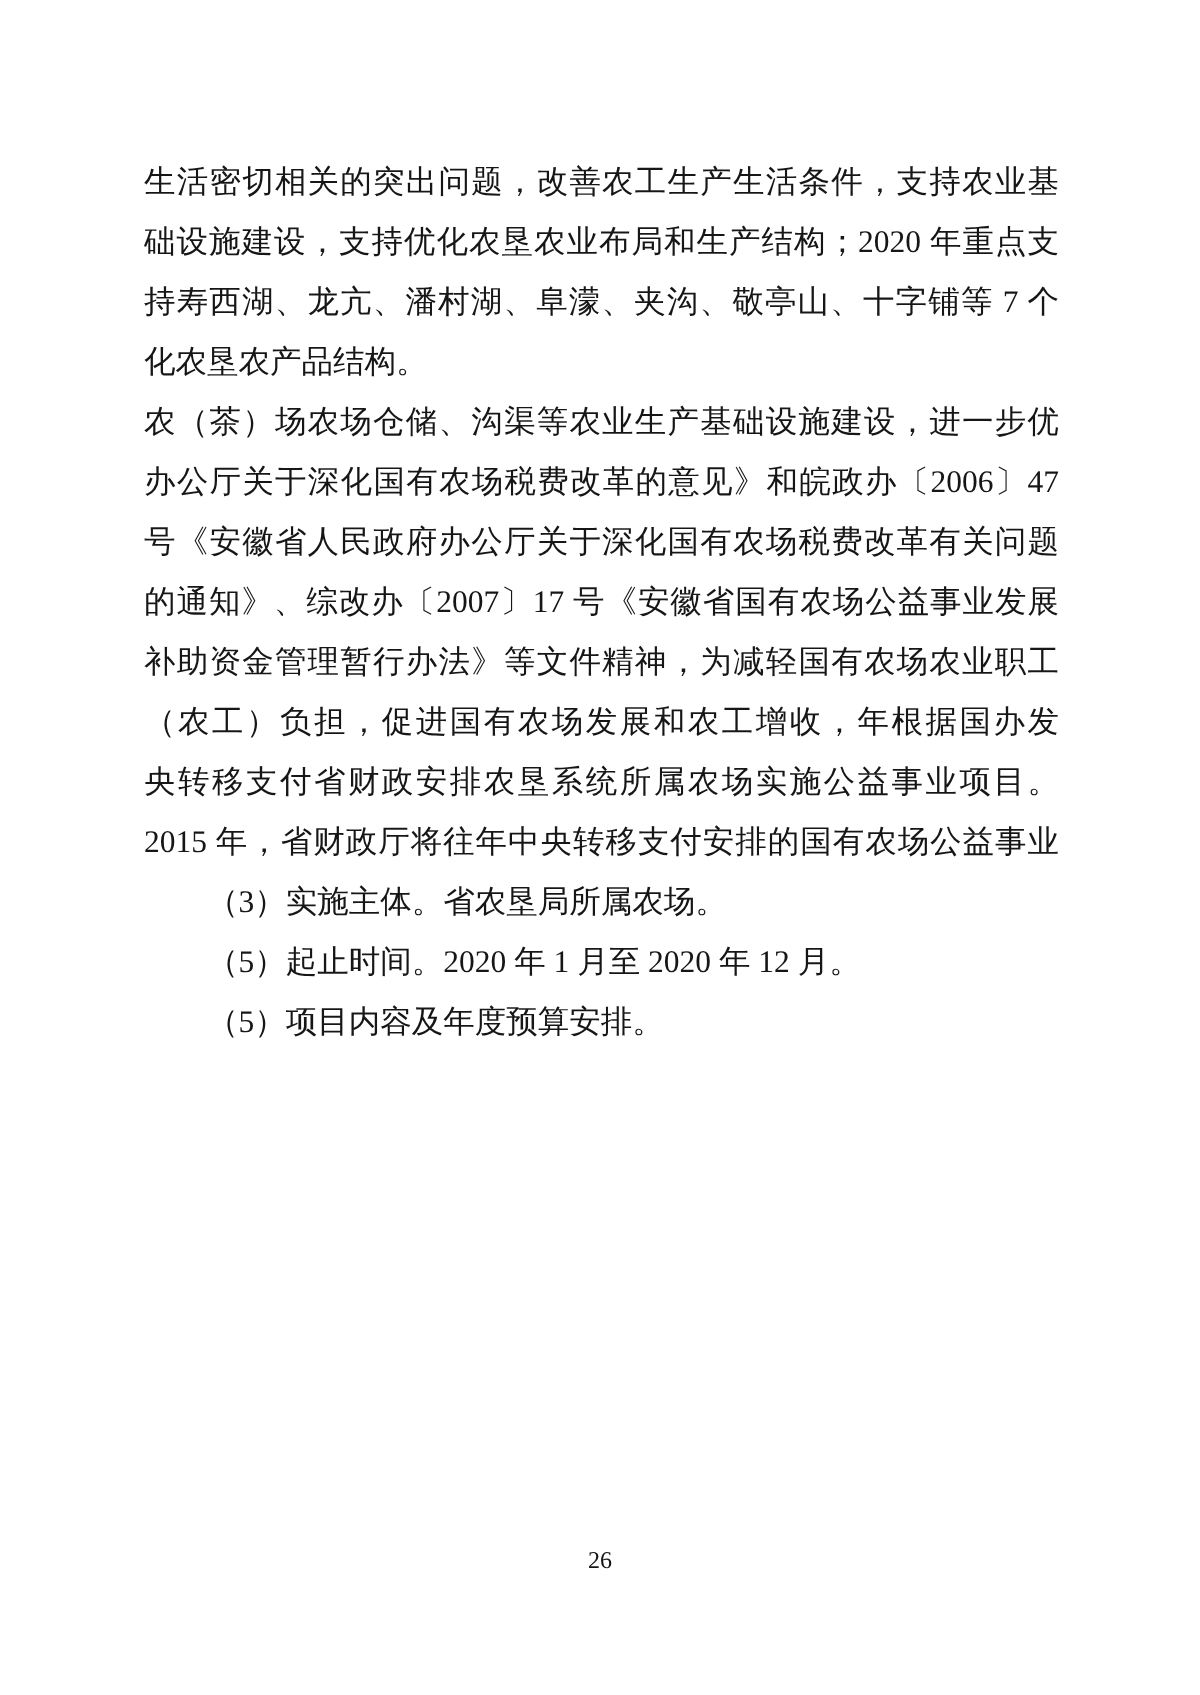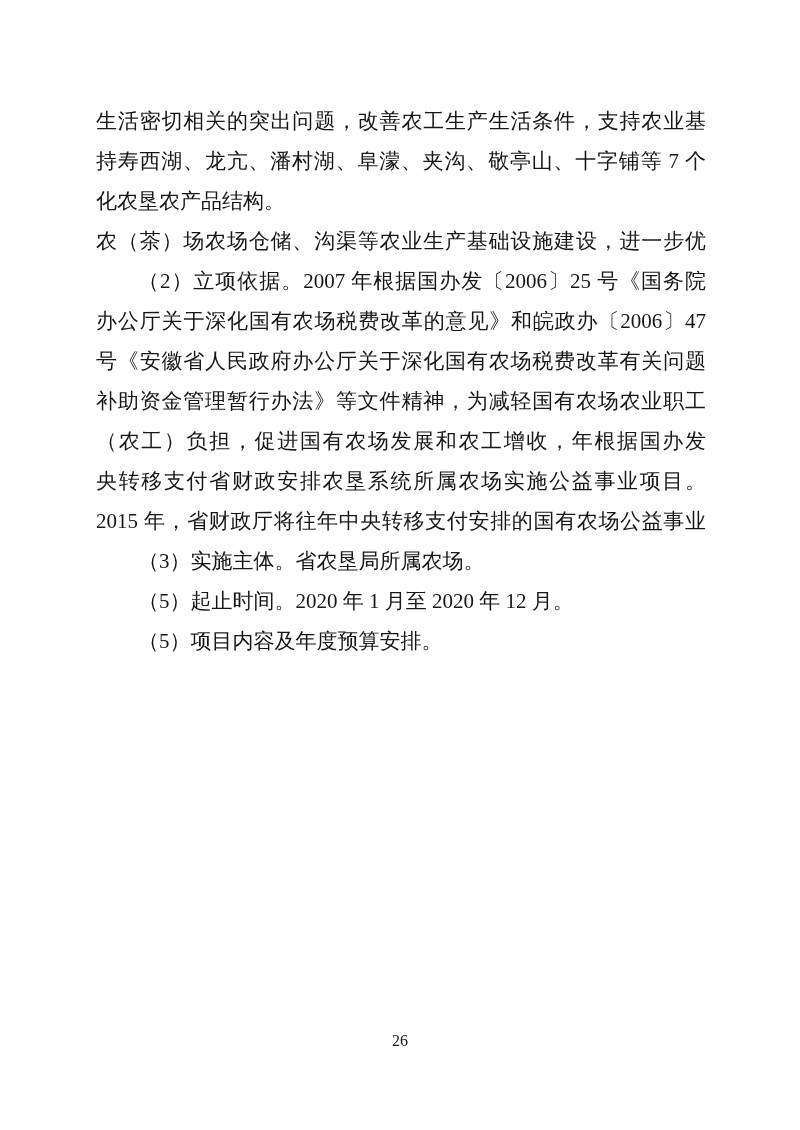--- a/index.html
+++ b/index.html
@@ -55,28 +55,29 @@
     text-align: center;
   }
 </style>
 </head>
 <body>
 
 <div class="page">
   <main class="doc">
       <div class="paragraph">
         <div class="line fill">生活密切相关的突出问题，改善农工生产生活条件，支持农业基</div>
+        <div class="line fill">础设施建设，支持优化农垦农业布局和生产结构；2020 年重点支</div>
         <div class="line fill">持寿西湖、龙亢、潘村湖、阜濛、夹沟、敬亭山、十字铺等 7 个</div>
         <div class="line">化农垦农产品结构。</div>
         <div class="line fill">农（茶）场农场仓储、沟渠等农业生产基础设施建设，进一步优</div>
       </div>
       <div class="paragraph">
-        <div class="line fill indent">（2）立项依据。2007 年根据国办发〔2006〕25 号《国务院</div>
         <div class="line fill">办公厅关于深化国有农场税费改革的意见》和皖政办〔2006〕47</div>
         <div class="line fill">号《安徽省人民政府办公厅关于深化国有农场税费改革有关问题</div>
+        <div class="line fill">的通知》、综改办〔2007〕17 号《安徽省国有农场公益事业发展</div>
         <div class="line fill">补助资金管理暂行办法》等文件精神，为减轻国有农场农业职工</div>
         <div class="line fill">（农工）负担，促进国有农场发展和农工增收，年根据国办发</div>
         <div class="line fill">央转移支付省财政安排农垦系统所属农场实施公益事业项目。</div>
         <div class="line fill">2015 年，省财政厅将往年中央转移支付安排的国有农场公益事业</div>
       </div>
       <div class="paragraph">
         <div class="line indent">（3）实施主体。省农垦局所属农场。</div>
       </div>
       <div class="paragraph">
         <div class="line indent">（5）起止时间。2020 年 1 月至 2020 年 12 月。</div>

